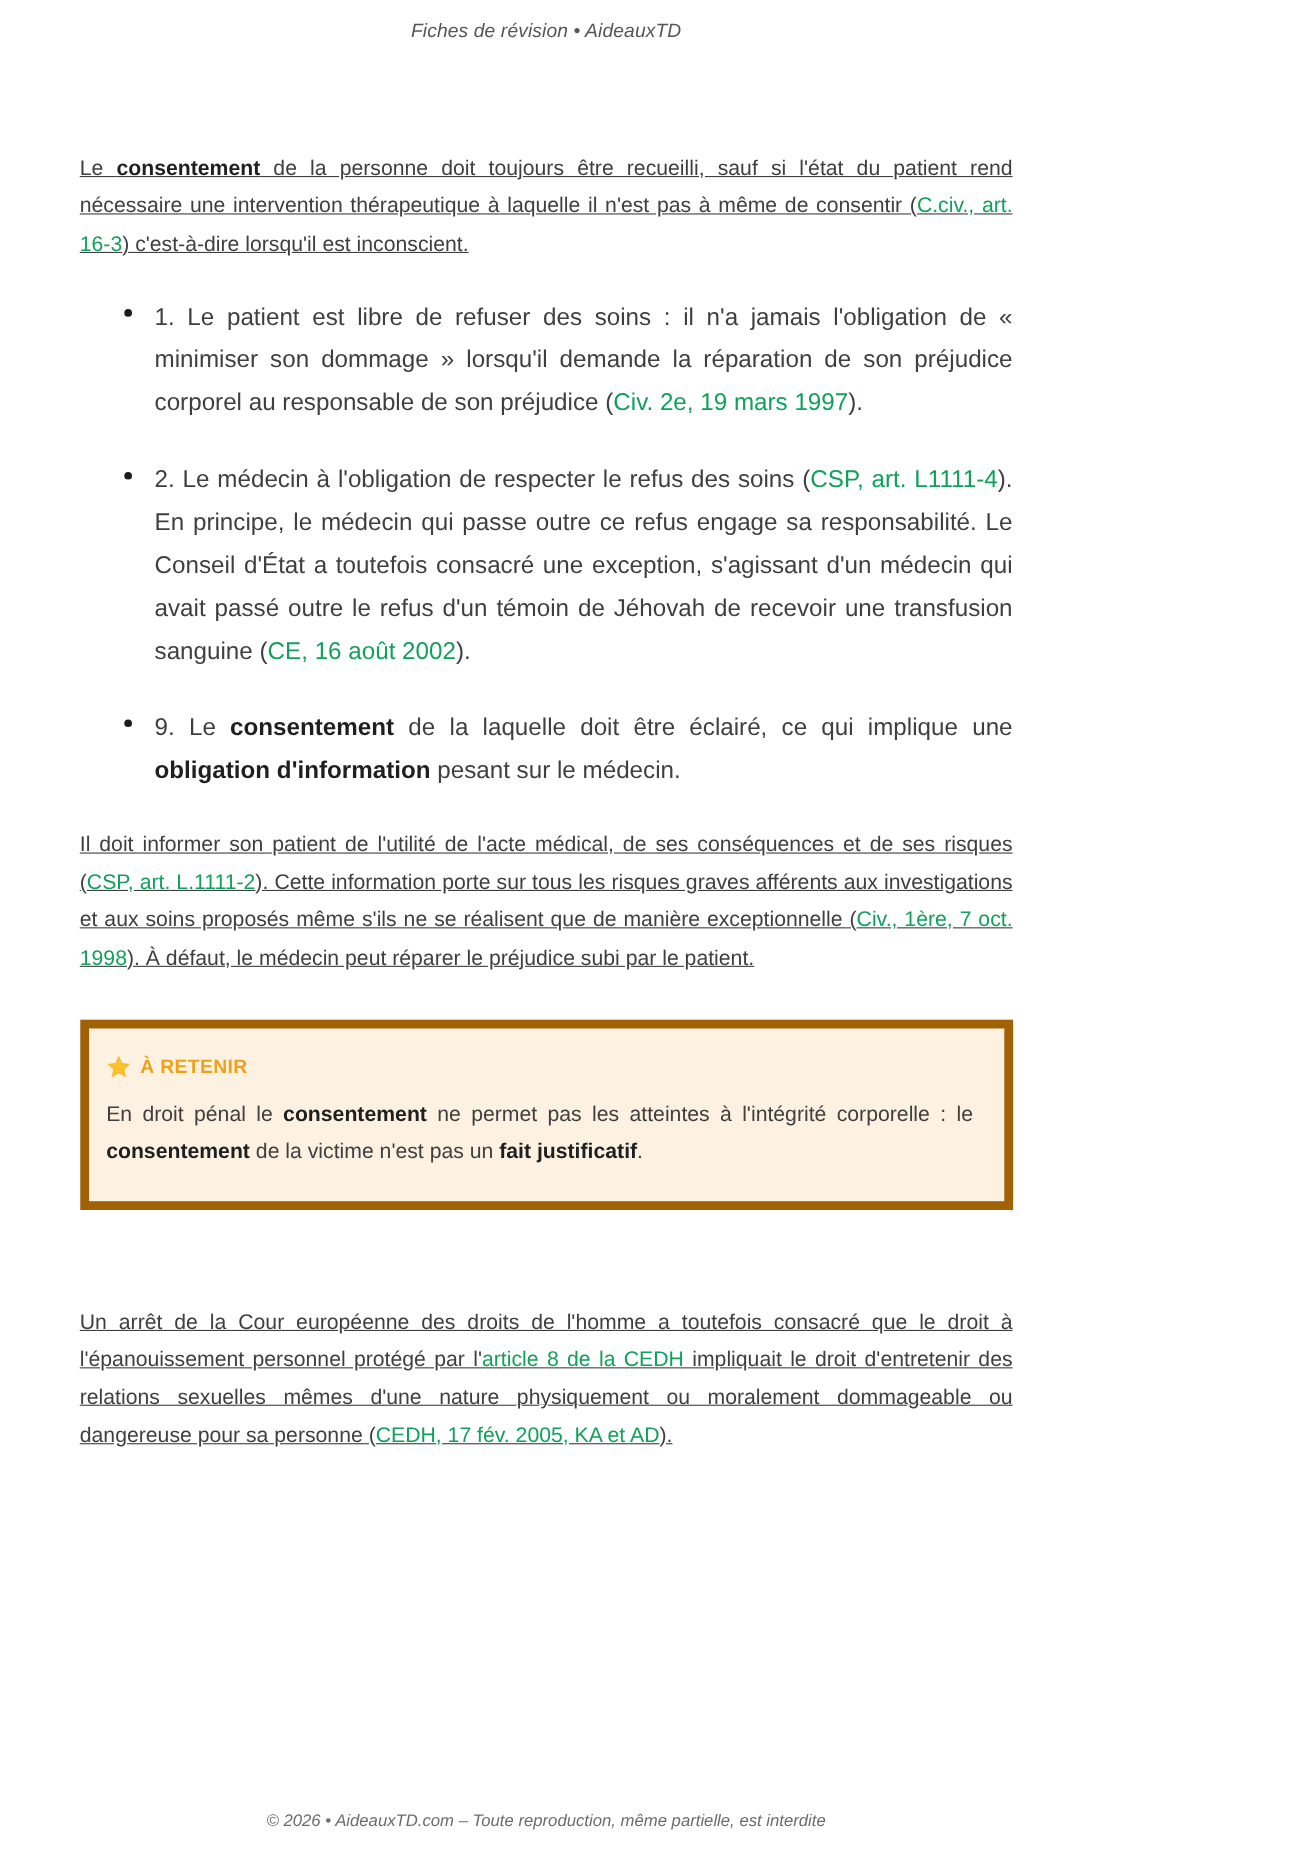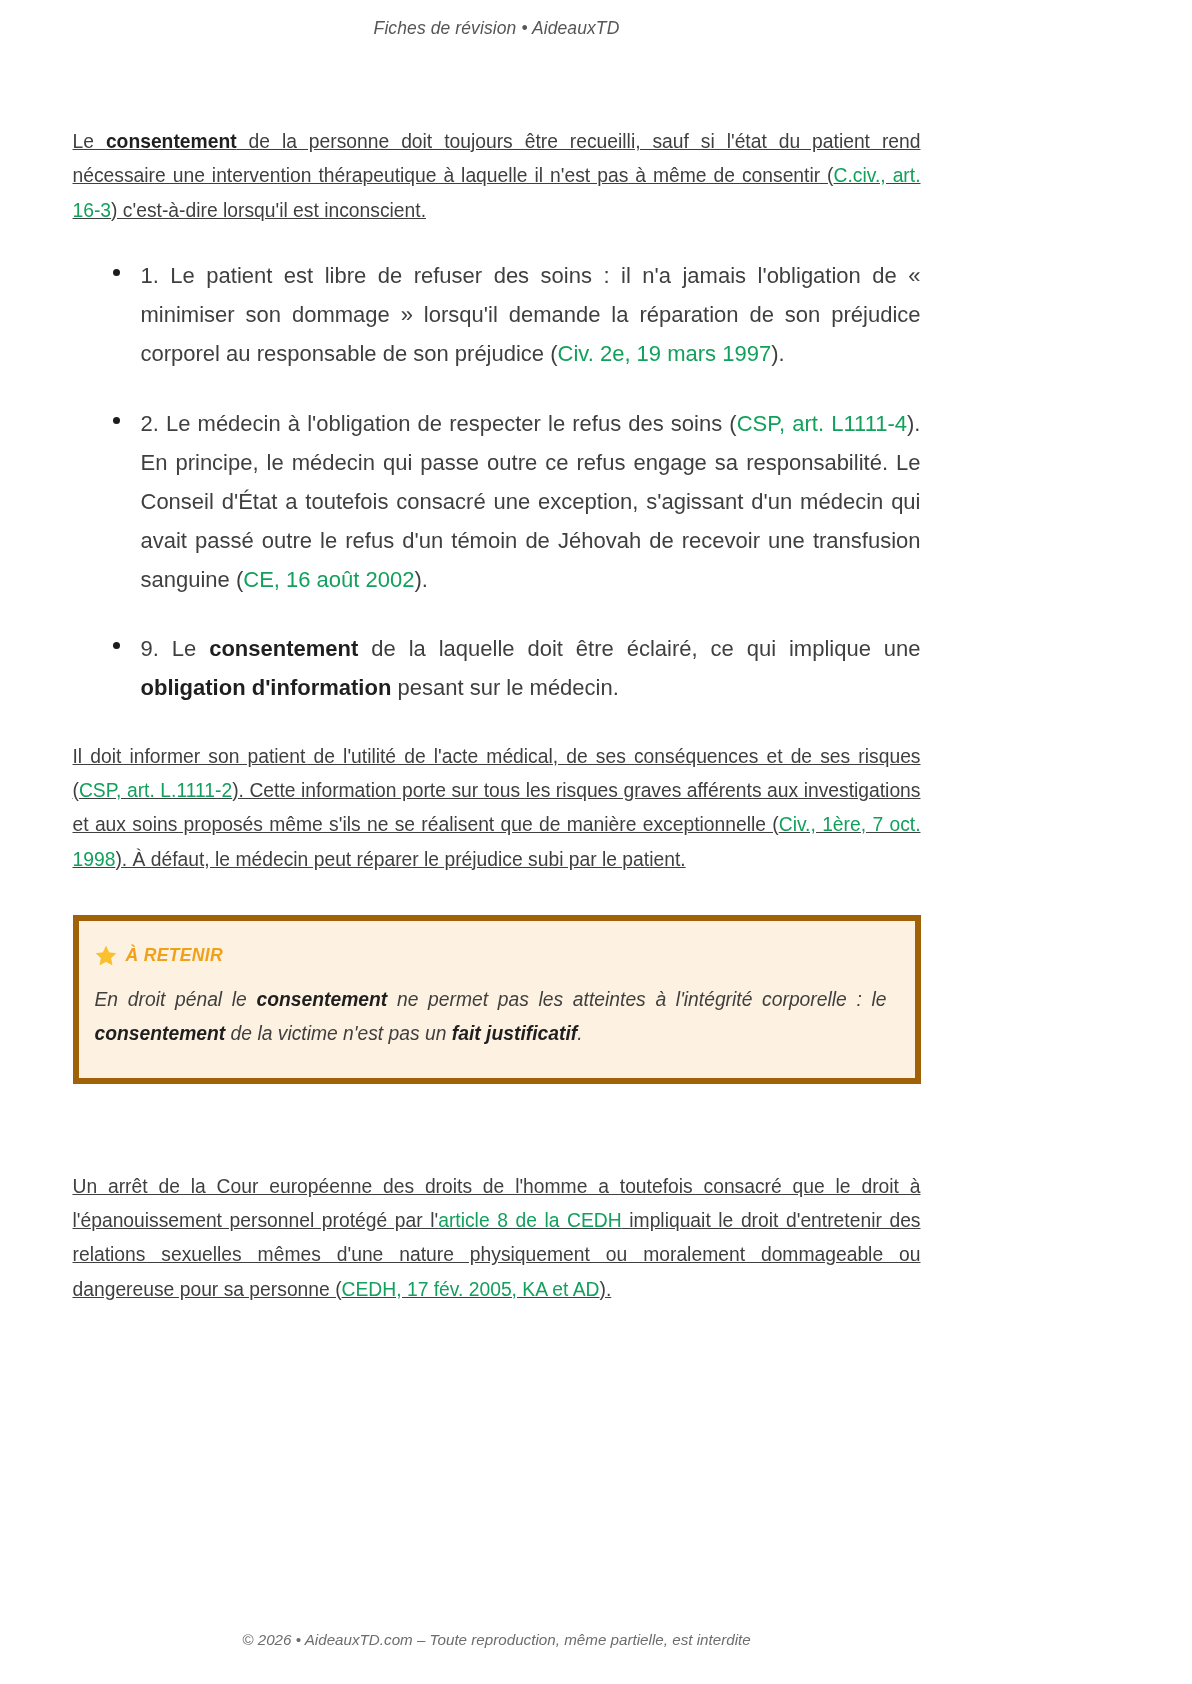--- a/index.html
+++ b/index.html
@@ -17,20 +17,21 @@
   }
 
   .page {
     width: 993px;
     min-height: 1684px;
     position: relative;
     box-sizing: border-box;
     padding: 0;
     display: flex;
     flex-direction: column;
+    gap: 12px;
   }
 
   
   .doc-header {
     text-align: center;
     font-style: italic;
     font-size: 17.5px;
     color: #565656;
     padding-top: 18px;
     letter-spacing: 0.1px;
@@ -100,26 +101,25 @@
     left: 40px;
     top: 13px;
     width: 7px;
     height: 7px;
     background: #1c1c1c;
     border-radius: 50%;
   }
 
   
   .callout {
-    border: 6px solid #a16207;
+    border: 8px solid #a16207;
     background: #fdf1e1;
     padding: 24px 28px 26px 16px;
     margin: 38px 0 28px 0;
     box-sizing: border-box;
-    font-style: italic;
   }
   .callout-head {
     display: flex;
     align-items: center;
     gap: 9px;
     margin-bottom: 16px;
   }
   .callout-head .star {
     width: 22px;
     height: 22px;
@@ -141,21 +141,21 @@
   }
 
   .spacer-lg { height: 58px; }
 
   
   .doc-footer {
     text-align: center;
     font-style: italic;
     font-size: 15.2px;
     color: #6d6d6d;
-    padding-bottom: 36px;
+    padding-bottom: 20px;
     padding-top: 30px;
     flex: 0 0 auto;
   }
 </style>
 </head>
 <body>
 
 <div class="page">
 
   <div class="doc-header">Fiches de révision • AideauxTD</div>

